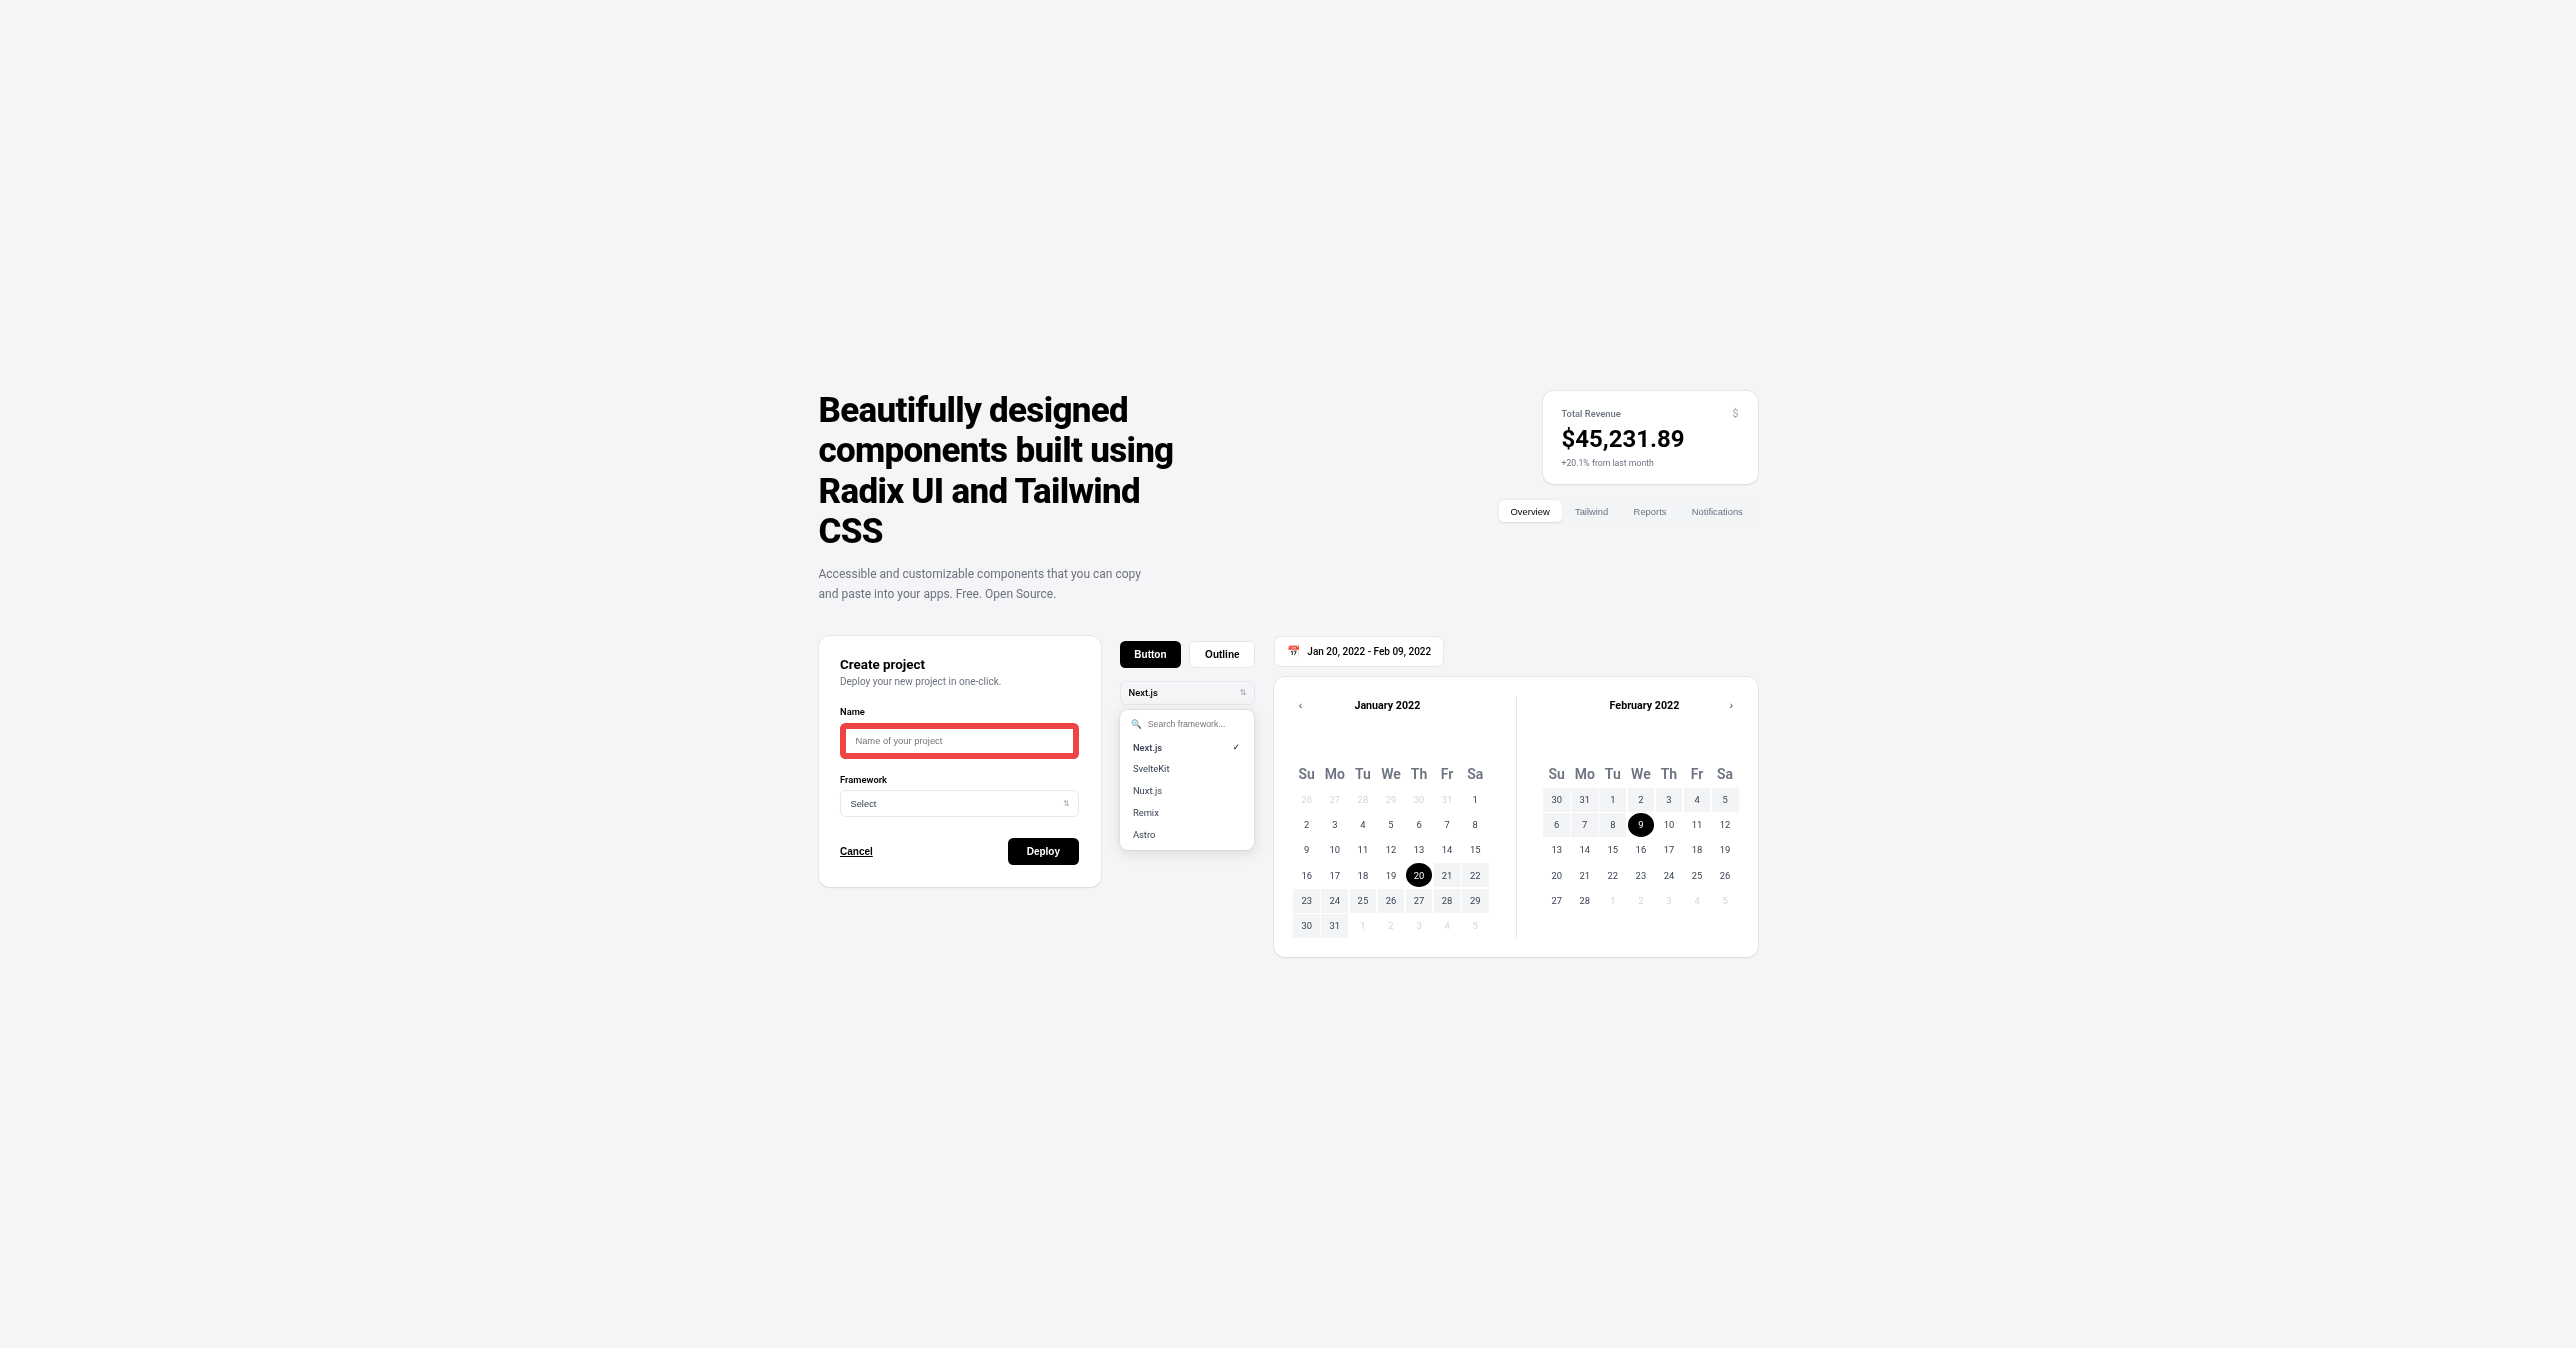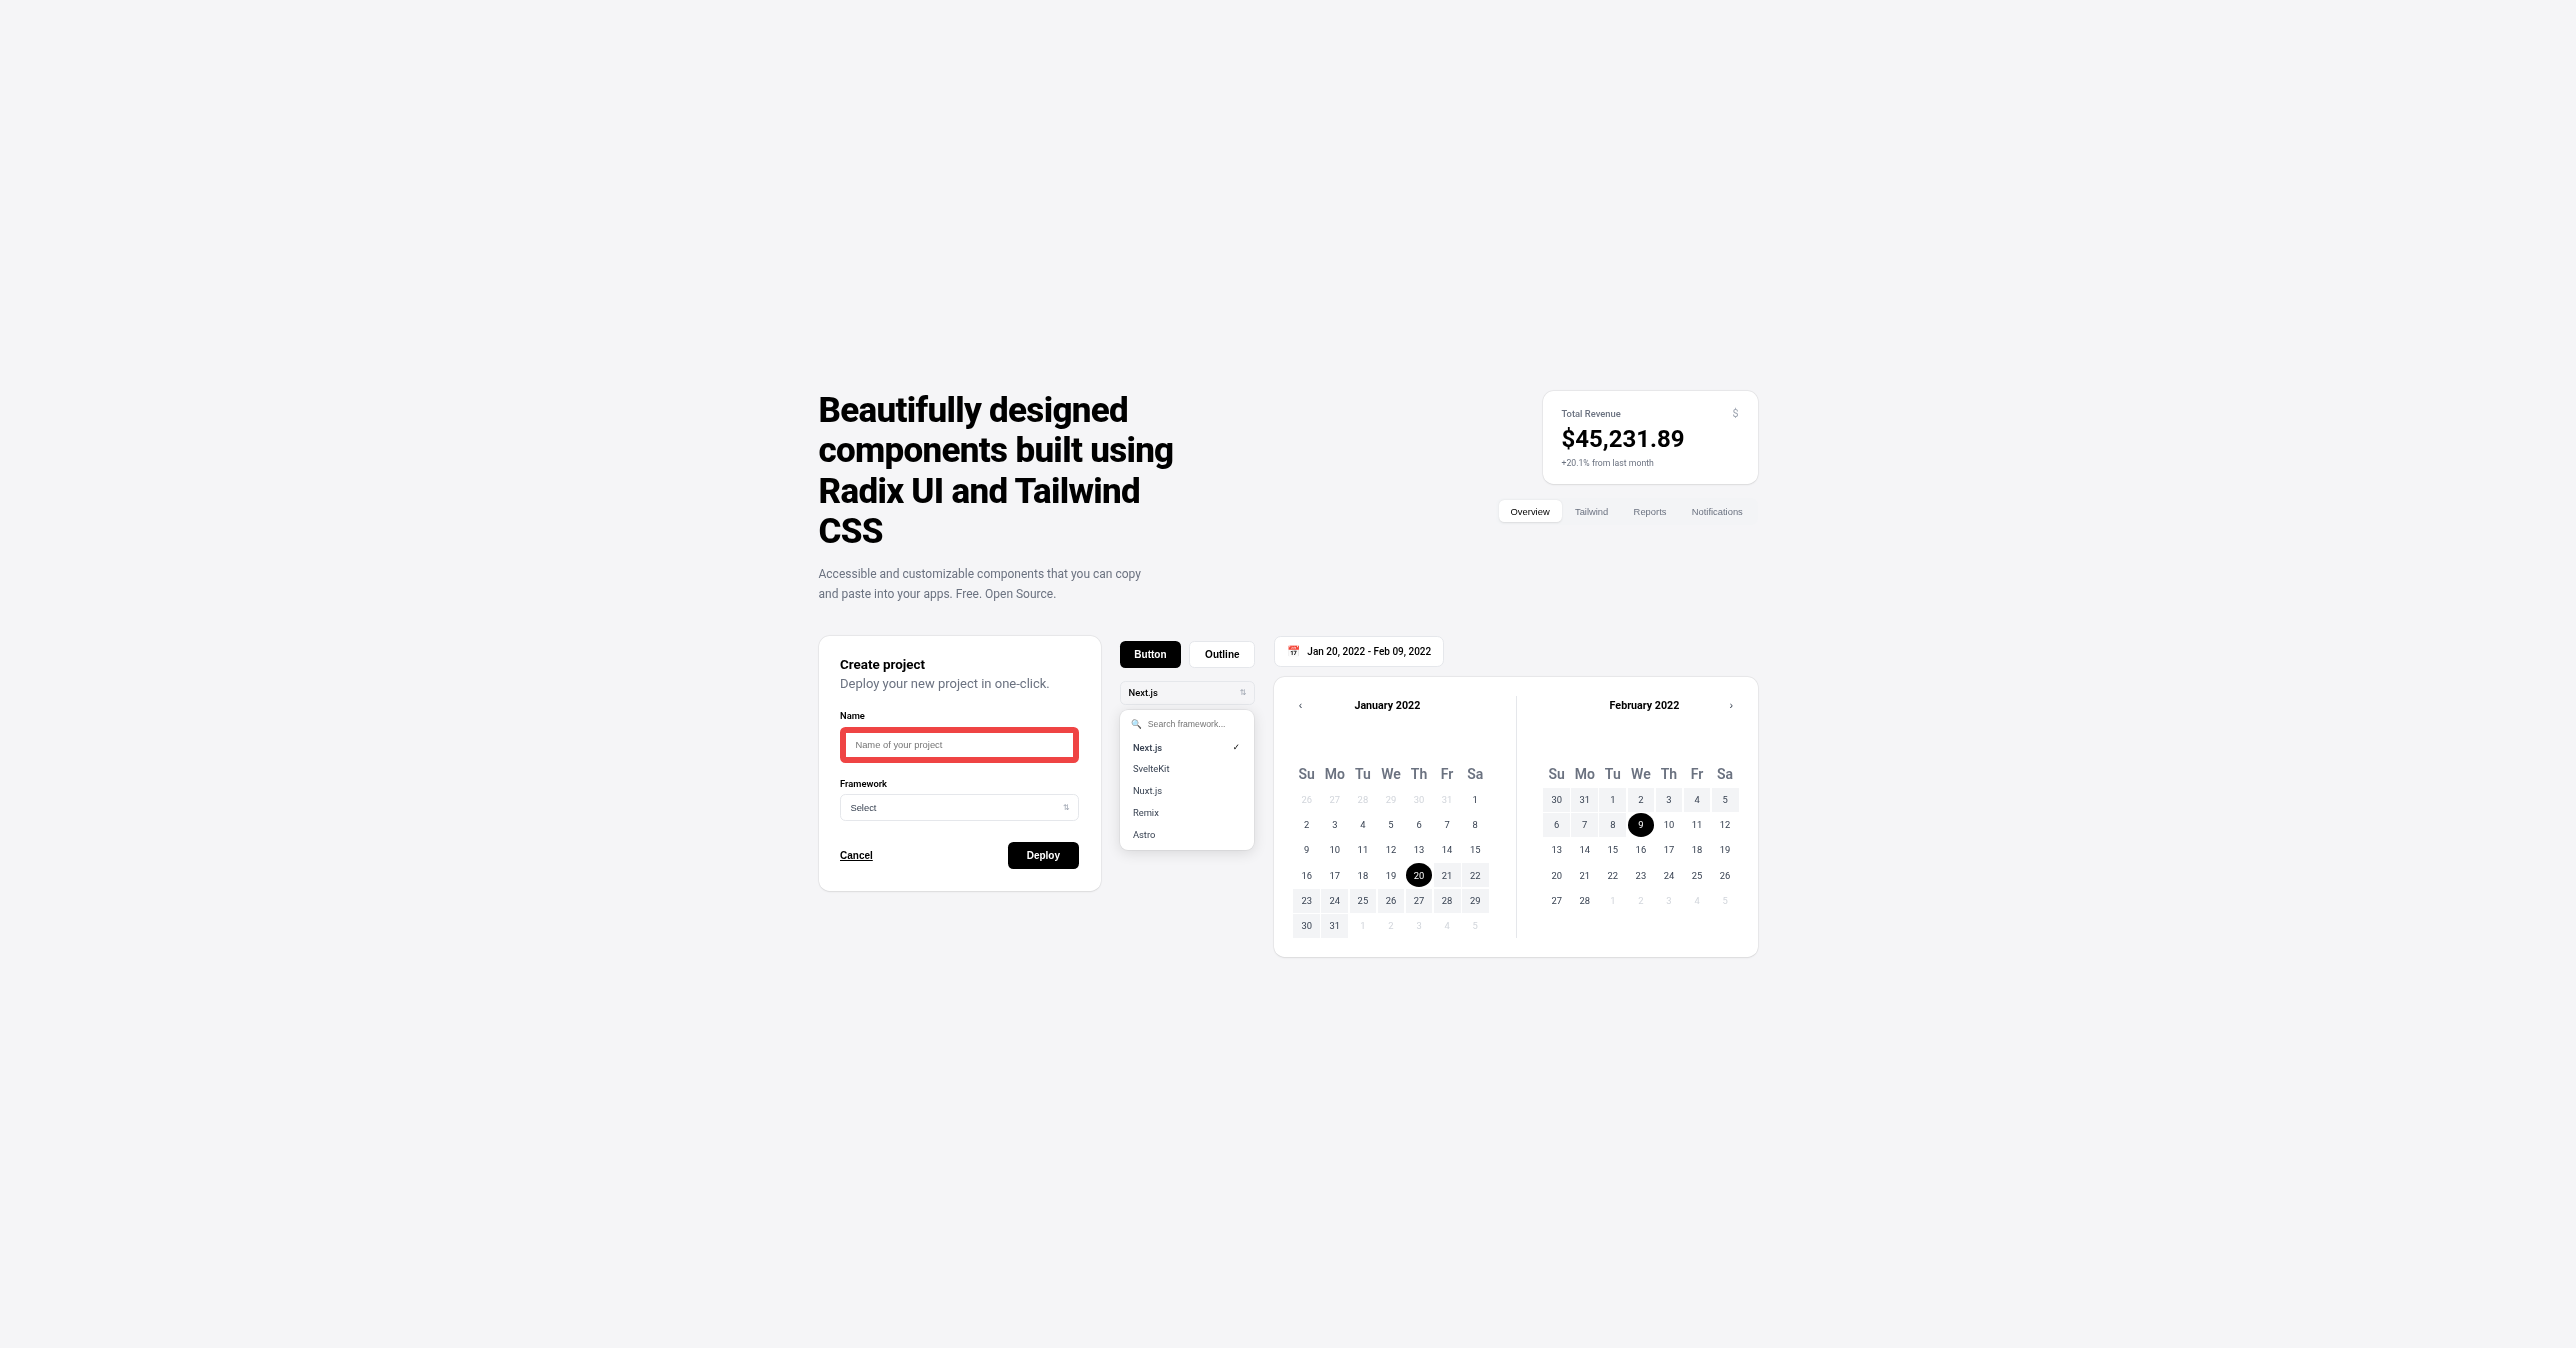--- a/index.html
+++ b/index.html
@@ -141,21 +141,21 @@
     }
 
     .card-title {
       font-size: 13.4px;
       font-weight: 700;
       color: #000;
       margin-bottom: 4px;
     }
 
     .card-subtitle {
-      font-size: 13px;
+      font-size: 10px;
       color: #6b7280;
       margin-bottom: 19px;
     }
 
     .form-label {
       font-size: 9.4px;
       font-weight: 600;
       color: #000;
       margin-bottom: 5.4px;
       display: block;

